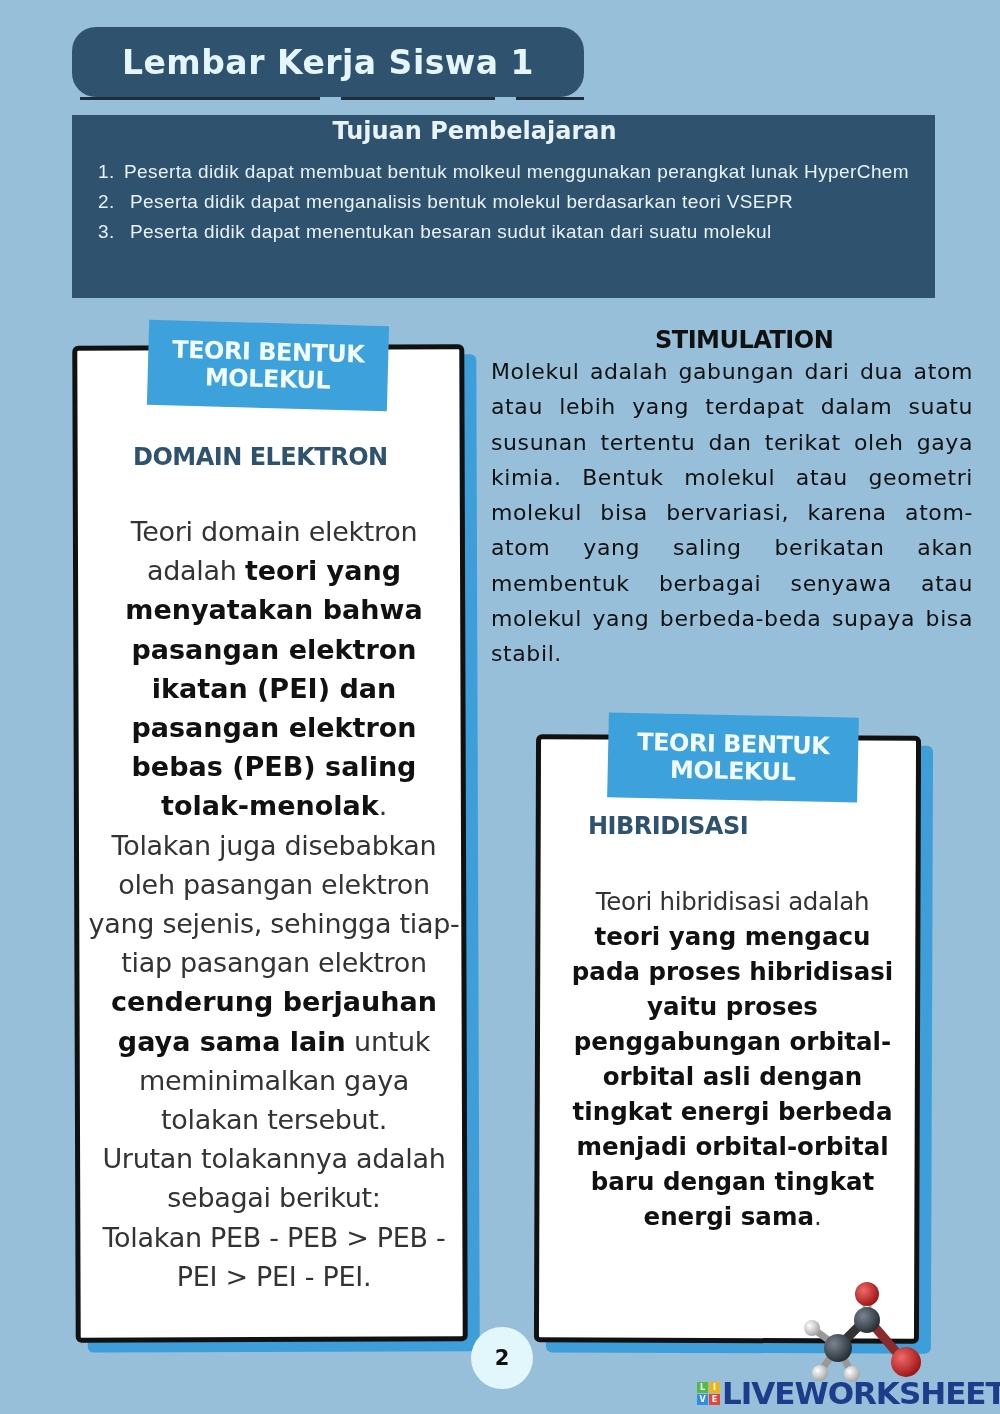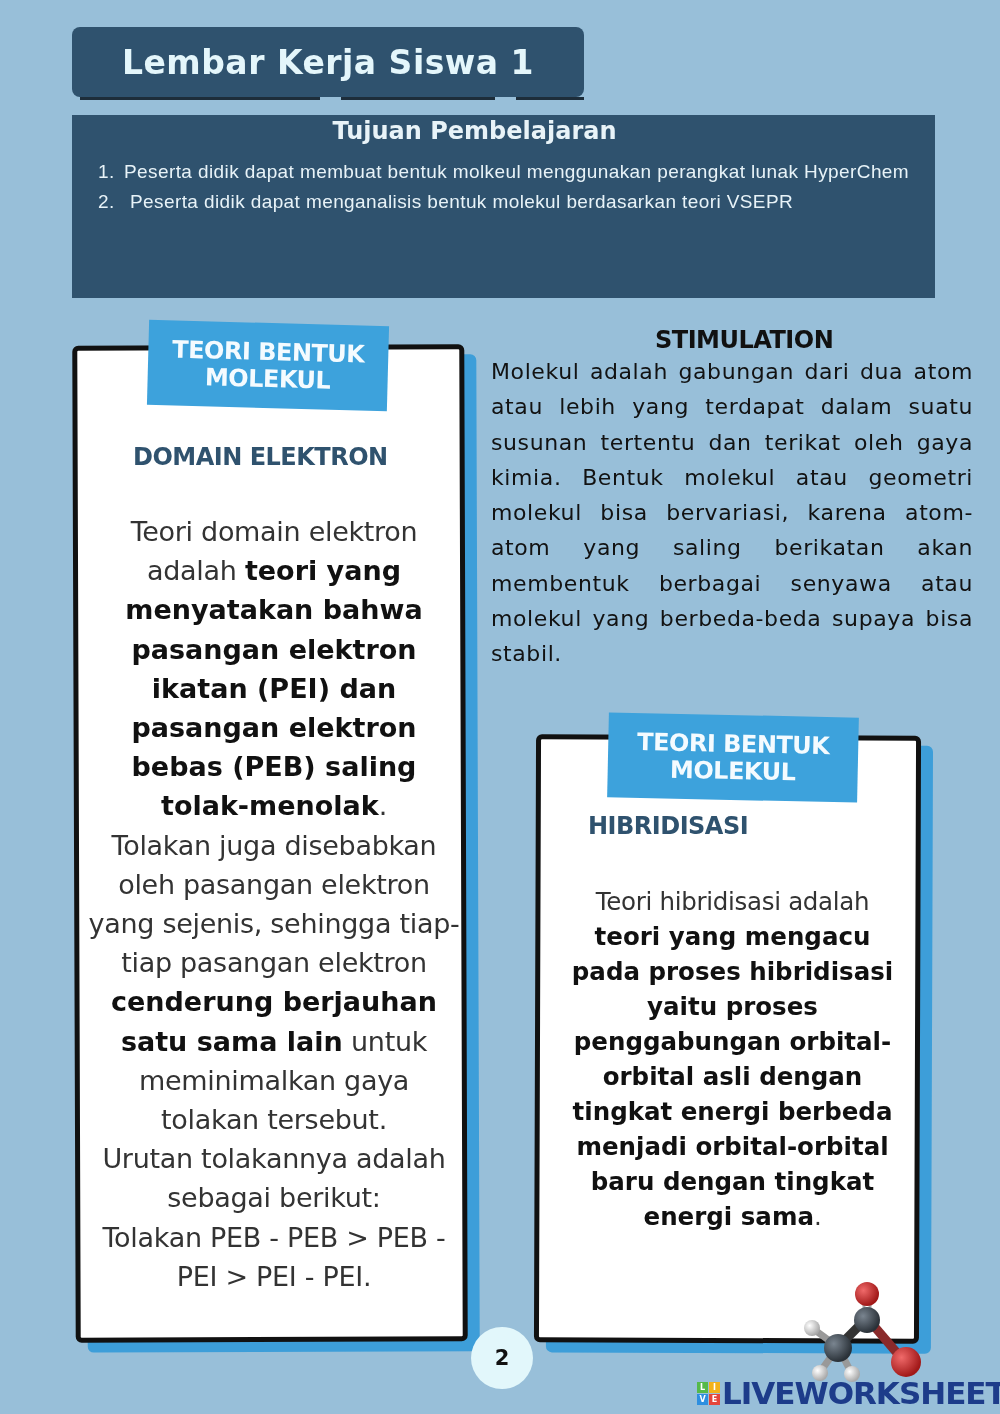--- a/index.html
+++ b/index.html
@@ -5,21 +5,21 @@
   * { box-sizing: border-box; margin: 0; padding: 0; }
   html, body { width: 1000px; height: 1414px; }
   body {
     background: #98bfd9;
     position: relative;
     overflow: hidden;
     font-family: "Liberation Sans", sans-serif;
   }
   .title-box {
     position: absolute; left: 72px; top: 27px; width: 512px; height: 70px;
-    background: #2f526e; border-radius: 8px;
+    background: #2f526e; border-radius: 24px;
     display: flex; align-items: center; justify-content: center;
   }
   .title-box span {
     color: #e4f6fb; font-size: 33px; font-weight: bold;
     font-family: "DejaVu Sans", sans-serif; letter-spacing: 0.5px;
   }
   .title-lines { position: absolute; top: 97px; height: 3px; background: #1d2d3a; }
 
   .goals {
     position: absolute; left: 72px; top: 115px; width: 863px; height: 183px;
@@ -112,32 +112,35 @@
 
 <div class="goals">
   <h2>Tujuan Pembelajaran</h2>
   <ol>
     <li>
       <span class="num" style="width:26px">1.</span><span>Peserta didik dapat membuat bentuk molkeul menggunakan perangkat lunak HyperChem</span>
     </li>
     <li>
       <span class="num">2.</span><span>Peserta didik dapat menganalisis bentuk molekul berdasarkan teori VSEPR</span>
     </li>
+    <li>
+      <span class="num">3.</span><span>Peserta didik dapat menentukan besaran sudut ikatan dari suatu molekul</span>
+    </li>
   </ol>
 </div>
 
 <div class="card left"></div>
 <div class="tape one">
   <span>TEORI BENTUK</span>
   <span>MOLEKUL</span>
 </div>
 <div class="section-heading" style="left:133px;top:443px;">DOMAIN ELEKTRON</div>
 <div class="body-text left">
   <span class="light">Teori domain elektron adalah </span><b>teori yang menyatakan bahwa pasangan elektron ikatan (PEI) dan pasangan elektron bebas (PEB) saling tolak-menolak</b><span class="light">.</span><br>
-  <span class="light">Tolakan juga disebabkan oleh pasangan elektron yang sejenis, sehingga tiap-tiap pasangan elektron </span><b>cenderung berjauhan satu sama lain</b><span class="light"> untuk meminimalkan gaya tolakan tersebut.</span><br>
+  <span class="light">Tolakan juga disebabkan oleh pasangan elektron yang sejenis, sehingga tiap-tiap pasangan elektron </span><b>cenderung berjauhan gaya sama lain</b><span class="light"> untuk meminimalkan gaya tolakan tersebut.</span><br>
   <span class="light">Urutan tolakannya adalah sebagai berikut:</span><br>
   <span class="light">Tolakan PEB - PEB &gt; PEB - PEI &gt; PEI - PEI.</span>
 </div>
 
 <div class="stim-title">STIMULATION</div>
 <div class="stim-text">Molekul adalah gabungan dari dua atom atau lebih yang terdapat dalam suatu susunan tertentu dan terikat oleh gaya kimia. Bentuk molekul atau geometri molekul bisa bervariasi, karena atom-atom yang saling berikatan akan membentuk berbagai senyawa atau molekul yang berbeda-beda supaya bisa stabil.</div>
 
 <div class="card right"></div>
 <div class="tape two">
   <span>TEORI BENTUK</span>

